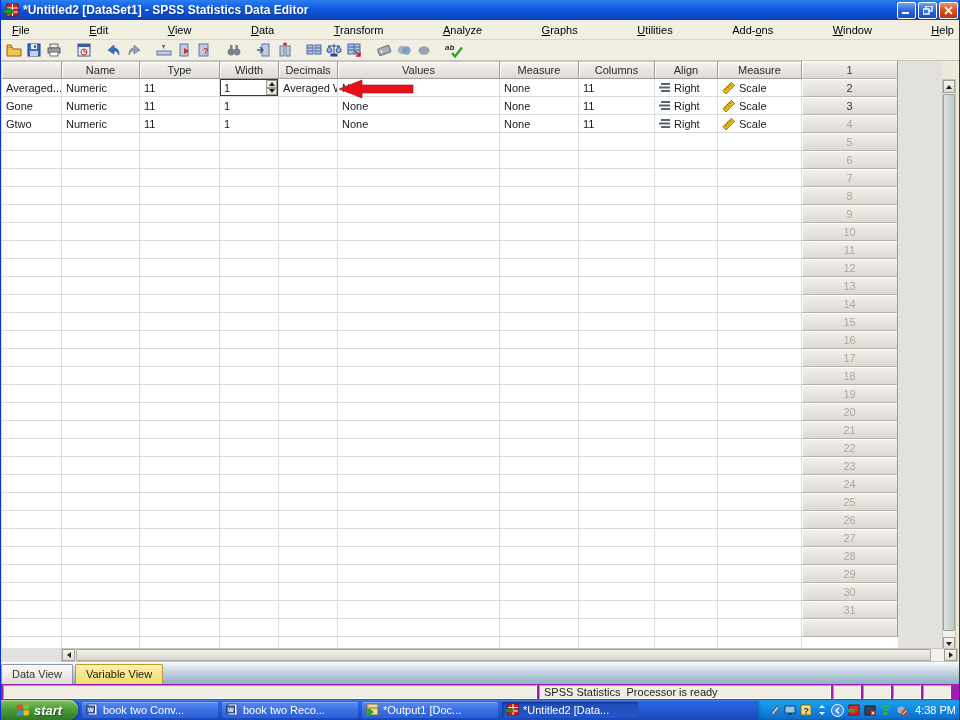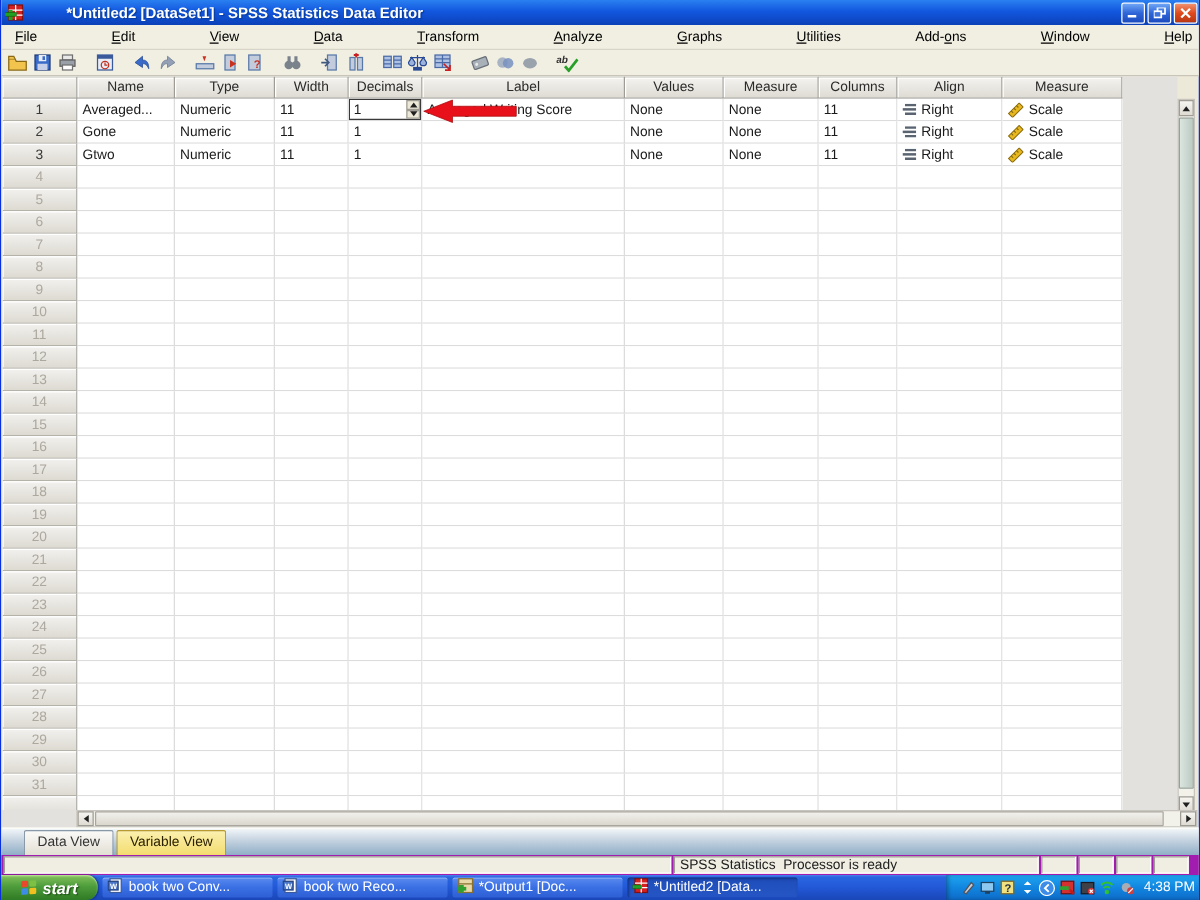--- a/index.html
+++ b/index.html
@@ -2,21 +2,21 @@
 <html><head>
 <meta charset="utf-8">
 <style>
   * { margin:0; padding:0; box-sizing:border-box; }
   body { font-family:"Liberation Sans", sans-serif; }
   .screen { position:relative; width:960px; height:720px; overflow:hidden; background:#ECE9D8; border-left:1px solid #0831D9; border-right:1px solid #0831D9; }
 
   
   .titlebar { position:absolute; left:0; top:0; width:960px; height:20px;
     background:linear-gradient(180deg,#2A80F0 0%,#1257DF 45%,#0B41B8 100%);
-    display:flex; align-items:center; padding:0 3px;gap:30px; }
+    display:flex; align-items:center; padding:0 3px; }
   .titlebar .app-icon { width:15px; height:14px; margin-right:4px; flex:0 0 auto; }
   .titlebar .title-text { color:#fff; font-weight:bold; font-size:12px; text-shadow:1px 1px 1px #073a9a; flex:1 1 auto; white-space:nowrap; overflow:hidden; }
   .winbtns { display:flex; gap:2px; }
   .winbtn { width:19px; height:17px; border:1px solid #fff; border-radius:2px; color:#fff; font-size:11px; font-weight:bold;
     display:flex; align-items:center; justify-content:center;
     background:linear-gradient(180deg,#6FA5F5,#2E66D8 50%,#1B4BBE); }
   .winbtn.close { background:linear-gradient(180deg,#F0926F,#DF4A1C 50%,#B83612); }
 
   
   .menubar { position:absolute; left:0; top:20px; width:960px; height:20px; background:#F1EFE2;
@@ -62,21 +62,21 @@
   .tri-l { width:0; height:0; border-top:3px solid transparent; border-bottom:3px solid transparent; border-right:4px solid #202020; }
   .tri-r { width:0; height:0; border-top:3px solid transparent; border-bottom:3px solid transparent; border-left:4px solid #202020; }
   .tri-u { width:0; height:0; border-left:3px solid transparent; border-right:3px solid transparent; border-bottom:4px solid #202020; }
   .tri-d { width:0; height:0; border-left:3px solid transparent; border-right:3px solid transparent; border-top:4px solid #202020; }
   .corner-box { position:absolute; left:0; top:648px; width:60px; height:14px; background:#E3E1DE; }
 
   
   .tabbar { position:absolute; left:0; top:662px; width:960px; height:22px;
     background:linear-gradient(180deg,#F2F6F9 0%,#C9D6E2 40%,#8FAEC6 100%); border-top:1px solid #fff; display:flex; align-items:flex-start; }
   .tab { height:20px; margin-top:1px; padding:3px 10px 0 10px; font-size:11px; border:1px solid #8A99A8; border-bottom:none; border-radius:2px 2px 0 0; }
-  .tab.inactive { background:linear-gradient(180deg,#FBFAF7,#E2DFD4); color:#333; margin-left:18px; }
+  .tab.inactive { background:linear-gradient(180deg,#FBFAF7,#E2DFD4); color:#333; margin-left:0; }
   .tab.active { background:linear-gradient(180deg,#FBF0AE,#F3DC6E); color:#2A2000; font-weight:normal; border-color:#B89A30; margin-left:2px; }
 
   
   .statusbar { position:absolute; left:0; top:684px; width:960px; height:16px; background:#a21caf; display:flex; align-items:stretch; padding:1px 2px; gap:2px; font-size:11px; }
   .status-pane { border:1px solid; border-color:#9E9C95 #FFFFFF #FFFFFF #9E9C95; background:#F0EEE3; display:flex; align-items:center; padding:0 4px; white-space:pre; color:#202020; }
   .status-pane.main { width:534px; }
   .status-pane.msg { width:292px; }
   .status-pane.small { width:28px; }
 
   
@@ -306,21 +306,20 @@
       </span>
     </div>
 
   <div class="grid-bg"></div>
   <div class="grid" id="grid">
       <div class="gh"></div>
       <div class="gh">Name</div>
       <div class="gh">Type</div>
       <div class="gh">Width</div>
       <div class="gh">Decimals</div>
-      <div class="gh">Label</div>
       <div class="gh">Values</div>
       <div class="gh">Measure</div>
       <div class="gh">Columns</div>
       <div class="gh">Align</div>
       <div class="gh">Measure</div>
       <div class="rh">1</div>
       <div class="cell">Averaged...</div>
       <div class="cell">Numeric</div>
       <div class="cell">11</div>
       <div class="cell" style="padding: 0px;">

